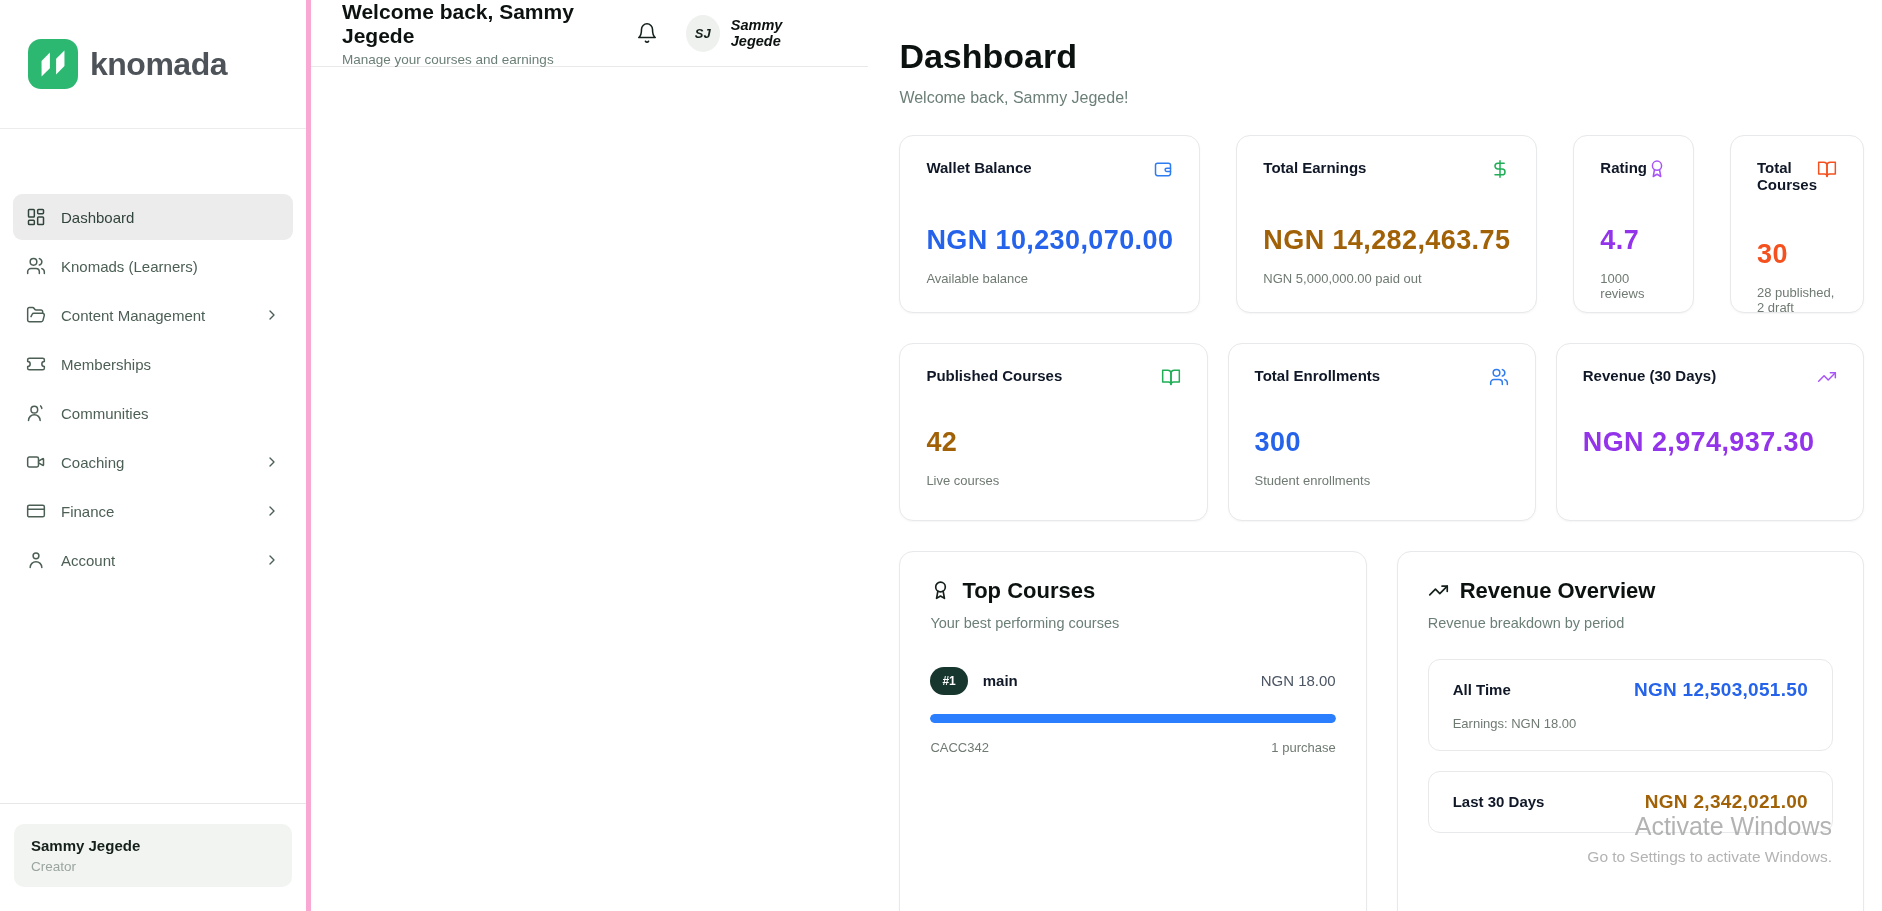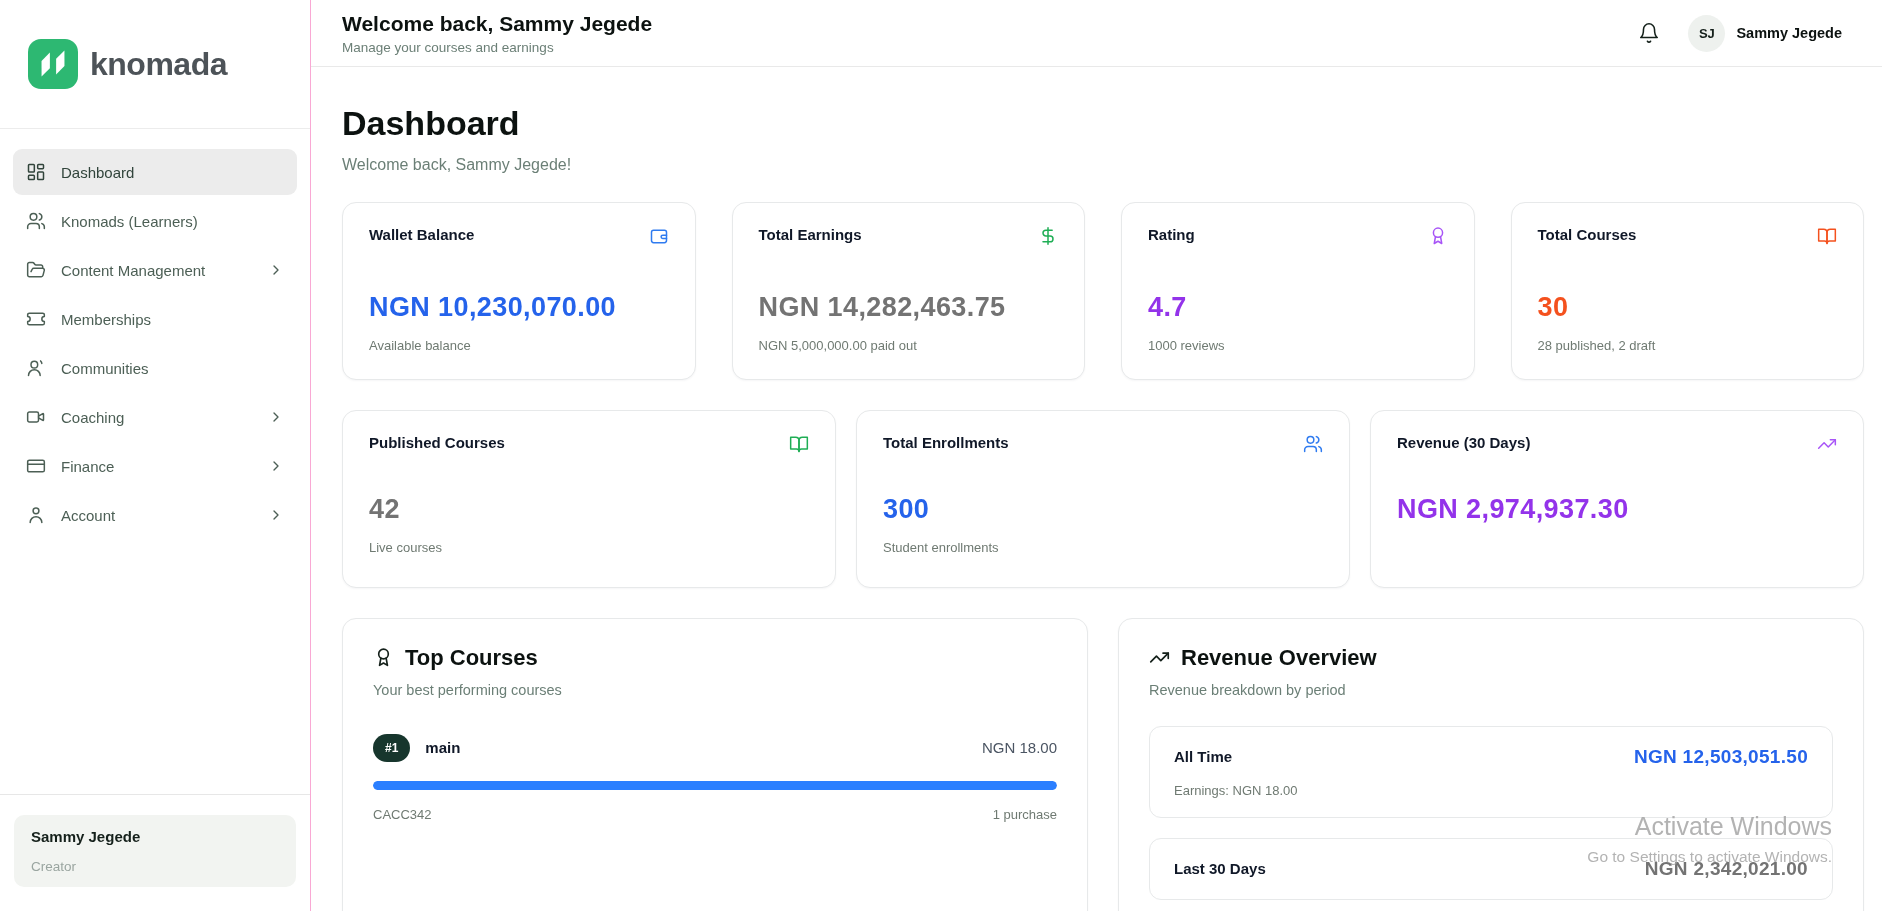--- a/index.html
+++ b/index.html
@@ -1,45 +1,45 @@
 <!DOCTYPE html>
 <html><head>
 <meta charset="utf-8">
 <style>
   * { margin:0; padding:0; box-sizing:border-box; }
   html,body { width:1882px; height:911px; overflow:hidden; background:#fff;
               font-family:"Liberation Sans", sans-serif; color:#0c1210; }
   .app { display:flex; width:1882px; height:911px; }
 
   
-  .sidebar { width:311px; min-width:311px; background:#fff; border-right:1px solid #f9a8d4;
-             display:flex; flex-direction:column; }
+  .sidebar { width:311px; min-width:311px; background:#fff; border-right:5px solid #f9a8d4;
+             display:flex; flex-direction:column;gap:45px; }
   .logo-row { height:129px; padding:0 28px; display:flex; align-items:center; gap:12px;
               border-bottom:1px solid #ececec; }
   .logo-mark { width:50px; height:50px; background:#2db872; border-radius:13px;
                display:flex; align-items:center; justify-content:center; flex:none; }
   .logo-text { font-size:32px; font-weight:700; color:#4d5358; letter-spacing:-0.5px; }
   .nav { flex:1; padding:20px 13px 0; }
   .nav-item { display:flex; align-items:center; gap:15px; padding:13px 13px; border-radius:9px;
               color:#4c5f55; font-size:15px; margin-bottom:3px; cursor:pointer; }
   .nav-item.active { background:#ececec; color:#31443b; font-weight:400; }
   .nav-item svg { flex:none; }
   .chev { margin-left:auto; display:flex; }
   .sidebar-footer { border-top:1px solid #e7e7e7; padding:20px 14px 24px; }
   .user-card { background:#f2f4f1; border-radius:10px; padding:13px 17px; }
   .user-name { font-weight:700; font-size:15px; color:#15201b; }
-  .user-role { font-size:13.5px; color:#9aa5a0; margin-top:14px; }
+  .user-role { font-size:13.5px; color:#9aa5a0; margin-top:5px; }
 
   
-  .main { flex:1; position:relative; display:flex; flex-direction:column; background:#fff; overflow:hidden; }
+  .main { flex:1; position:relative; display:flex; flex-direction:row; background:#fff; overflow:hidden; }
   .topbar { height:67px; min-height:67px; border-bottom:1px solid #e9e9e9; display:flex;
             align-items:center; justify-content:space-between; padding:0 40px 0 31px; }
   .tb-title { font-size:21px; font-weight:800; color:#0c1210; }
   .tb-sub { font-size:13.5px; color:#6b7f76; margin-top:4px; }
-  .tb-right { display:flex; align-items:center; gap:28px; }
+  .tb-right { display:flex; align-items:center; gap:28px;font-style:italic; }
   .bell-btn { display:flex; cursor:pointer; color:#14201a; }
   .tb-user { display:flex; align-items:center; gap:11px; cursor:pointer; }
   .avatar { width:37px; height:37px; border-radius:50%; background:#eef1ee; display:flex;
             align-items:center; justify-content:center; font-size:13px; font-weight:700; color:#15201b; }
   .tb-username { font-size:14.5px; font-weight:700; color:#0c1210; }
 
   .content { padding:36px 18px 0 31px; flex:1; }
   .page-title { font-size:34px; font-weight:800; line-height:1.2; color:#0c1210; }
   .page-sub { font-size:16px; color:#6b7f76; margin:12px 0 28px; }
 
@@ -71,21 +71,21 @@
   .course-line2 { display:flex; justify-content:space-between; font-size:13px; color:#6f7a72; margin-top:17px; }
 
   .period-card { border:1px solid #e7e9ea; border-radius:12px; padding:19px 24px; margin-top:20px; }
   .period-card.first { margin-top:28px; }
   .period-line { display:flex; justify-content:space-between; align-items:center; }
   .period-label { font-size:15px; font-weight:700; color:#101828; }
   .period-value { font-size:19px; font-weight:800; letter-spacing:.3px; }
   .period-note { font-size:13px; color:#6f7a72; margin-top:15px; }
 
   
-  .c-blue { color:#2563eb; } .c-green { color:#737373; }
+  .c-blue { color:#2563eb; } .c-green { color:#a16207; }
   .c-purple { color:#9333ea; } .c-orange { color:#f4511e; }
   .i-blue { color:#2f7bf0; } .i-green { color:#1fae55; }
   .i-purple { color:#a855f7; } .i-orange { color:#f4511e; }
   .i-dark { color:#14201a; }
 
   .watermark { position:absolute; right:50px; top:812px; text-align:right;
                color:#a6a6a6; opacity:.85; pointer-events:none; }
   .wm1 { font-size:25px; }
   .wm2 { font-size:15.5px; margin-top:7px; }
 </style>

